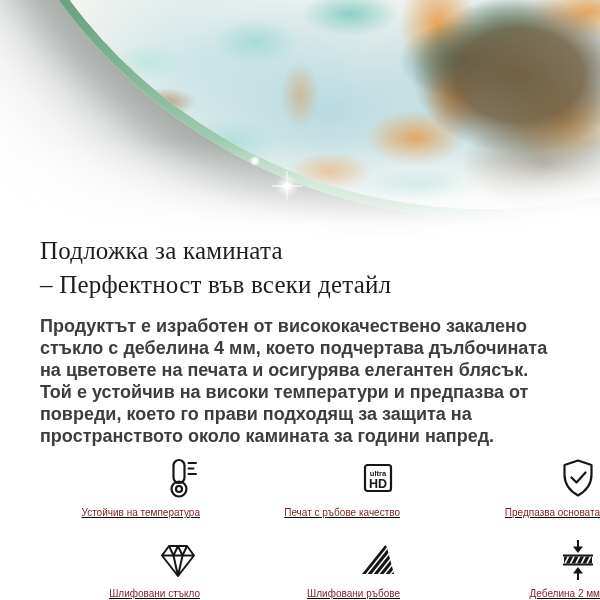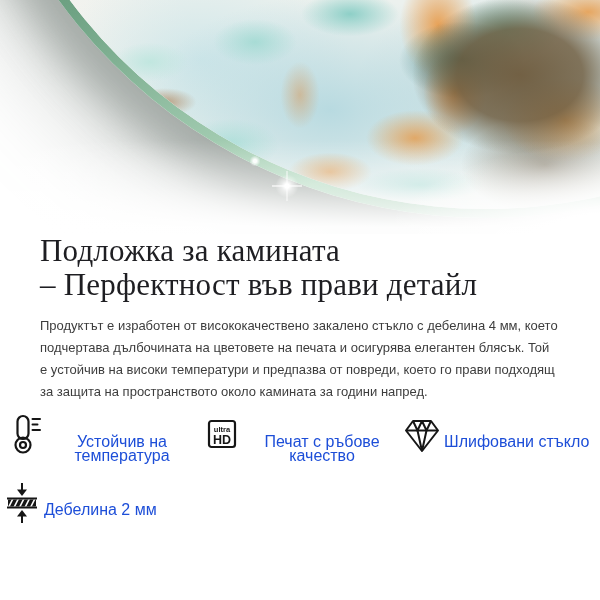--- a/index.html
+++ b/index.html
@@ -88,54 +88,55 @@
     width: 12px; height: 12px;
     background: radial-gradient(circle at 50% 50%, rgba(255,255,255,0.95) 0 20%, rgba(255,255,255,0) 65%);
   }
 
   
   .content { padding: 0 40px; }
   h1.title {
     margin: 0 0 13px 0;
     font-family: "Liberation Serif", "DejaVu Serif", serif;
     font-weight: 400;
-    font-size: 31px;
+    font-size: 25px;
     line-height: 34px;
     color: #1e1e22;
     letter-spacing: 0.2px;
   }
   h1.title span { display: block; }
   p.description {
     margin: 0;
     max-width: 524px;
-    font-size: 13px;
+    font-size: 18px;
     line-height: 22px;
     color: #3d3d3d;
+    font-weight: bold;
   }
 
   
   .features {
     width: 600px;
     margin-top: 9px;
     display: grid;
     grid-template-columns: repeat(3, 1fr);
     row-gap: 17px;
   }
   .feature {
-    display: flex; flex-direction: row; align-items: flex-start;
+    display: flex; flex-direction: column; align-items: flex-end; text-decoration: underline;
   }
   .feature .icon-box {
     width: 44px; height: 44px;
     display: flex; align-items: center; justify-content: center;
   }
   .feature .label {
-    margin-top: 23px;
-    font-size: 16px;
+    margin-top: 6px;
+    font-size: 10px;
     line-height: 14px;
-    color: #1d4ed8;
+    color: #7f1d1d;
     text-align: center;
   }
   svg.icon { display: block; }
   svg.icon .stroke { fill: none; stroke: #161616; stroke-width: 2.2; }
   svg.icon .thin   { fill: none; stroke: #161616; stroke-width: 2; }
   svg.icon .fillb  { fill: #161616; stroke: none; }
   svg.icon text { fill: #161616; font-family: "Liberation Sans", sans-serif; }
 </style>
 </head>
 <body>
@@ -149,21 +150,21 @@
       </div>
     </div>
     <div class="fade-overlay"></div>
     <div class="sparkle-small"></div>
     <div class="sparkle"></div>
   </div>
 
   <div class="content">
     <h1 class="title">
       <span>Подложка за камината</span>
-      <span>– Перфектност във прави детайл</span>
+      <span>– Перфектност във всеки детайл</span>
     </h1>
     <p class="description">Продуктът е изработен от висококачествено закалено стъкло с дебелина 4 мм, което подчертава дълбочината на цветовете на печата и осигурява елегантен блясък. Той е устойчив на високи температури и предпазва от повреди, което го прави подходящ за защита на пространството около камината за години напред.</p>
   </div>
 
   <div class="features">
 
     <div class="feature">
       <div class="icon-box">
         <svg class="icon" width="44" height="44" viewBox="0 0 44 44">
           <rect class="stroke" x="17.5" y="4" width="11" height="23" rx="5.5"></rect>
@@ -181,33 +182,62 @@
       <div class="icon-box">
         <svg class="icon" width="44" height="44" viewBox="0 0 44 44">
           <rect class="stroke" x="9" y="9" width="26" height="26" rx="2.5"></rect>
           <text x="22" y="20" text-anchor="middle" font-size="7.5" font-weight="bold">ultra</text>
           <text x="22" y="31.5" text-anchor="middle" font-size="12.5" font-weight="bold">HD</text>
         </svg>
       </div>
       <div class="label">Печат с ръбове качество</div>
     </div>
 
+    <div class="feature">
+      <div class="icon-box">
+        <svg class="icon" width="44" height="44" viewBox="0 0 44 44">
+          <path class="stroke" stroke-linejoin="round" d="M22 4.5 L35.5 9 V18.5 C35.5 28.5 30 35 22 39.5 C14 35 8.5 28.5 8.5 18.5 V9 Z"></path>
+          <path class="stroke" stroke-width="2.8" stroke-linecap="round" stroke-linejoin="round" d="M15.5 21.5 L20.5 26.5 L29.5 16.5"></path>
+        </svg>
+      </div>
+      <div class="label">Предпазва основата</div>
+    </div>
 
     <div class="feature">
       <div class="icon-box">
         <svg class="icon" width="44" height="44" viewBox="0 0 44 44">
           <path class="thin" stroke-linejoin="round" d="M13 9 L31 9 L38 18.5 L22 39 L6 18.5 Z"></path>
           <path class="thin" d="M6 18.5 H38"></path>
           <path class="thin" stroke-linejoin="round" d="M13 9 L17.5 18.5 L22 9 L26.5 18.5 L31 9"></path>
           <path class="thin" d="M17.5 18.5 L22 39 M26.5 18.5 L22 39"></path>
         </svg>
       </div>
       <div class="label">Шлифовани стъкло</div>
     </div>
 
+    <div class="feature">
+      <div class="icon-box">
+        <svg class="icon" width="44" height="44" viewBox="0 0 44 44">
+          <defs>
+            <clipPath id="triClip">
+                <polygon points="6,37 38,37 30,7"></polygon>
+              </clipPath>
+          </defs>
+          <g clip-path="url(#triClip)">
+            <line x1="2" y1="44" x2="30" y2="9" stroke="#161616" stroke-width="3.2"></line>
+            <line x1="8" y1="44" x2="36" y2="9" stroke="#161616" stroke-width="3.2"></line>
+            <line x1="14" y1="44" x2="42" y2="9" stroke="#161616" stroke-width="3.2"></line>
+            <line x1="20" y1="44" x2="48" y2="9" stroke="#161616" stroke-width="3.2"></line>
+            <line x1="26" y1="44" x2="54" y2="9" stroke="#161616" stroke-width="3.2"></line>
+            <line x1="32" y1="44" x2="60" y2="9" stroke="#161616" stroke-width="3.2"></line>
+          </g>
+        </svg>
+      </div>
+      <div class="label">Шлифовани ръбове</div>
+    </div>
 
     <div class="feature">
       <div class="icon-box">
         <svg class="icon" width="44" height="44" viewBox="0 0 44 44">
           <line class="thin" x1="22" y1="3" x2="22" y2="10"></line>
           <polygon class="fillb" points="17,9.5 27,9.5 22,16"></polygon>
           <line class="thin" x1="7" y1="18.5" x2="37" y2="18.5"></line>
           <line class="thin" x1="7" y1="27.5" x2="37" y2="27.5"></line>
           <defs>
             <clipPath id="barClip">

